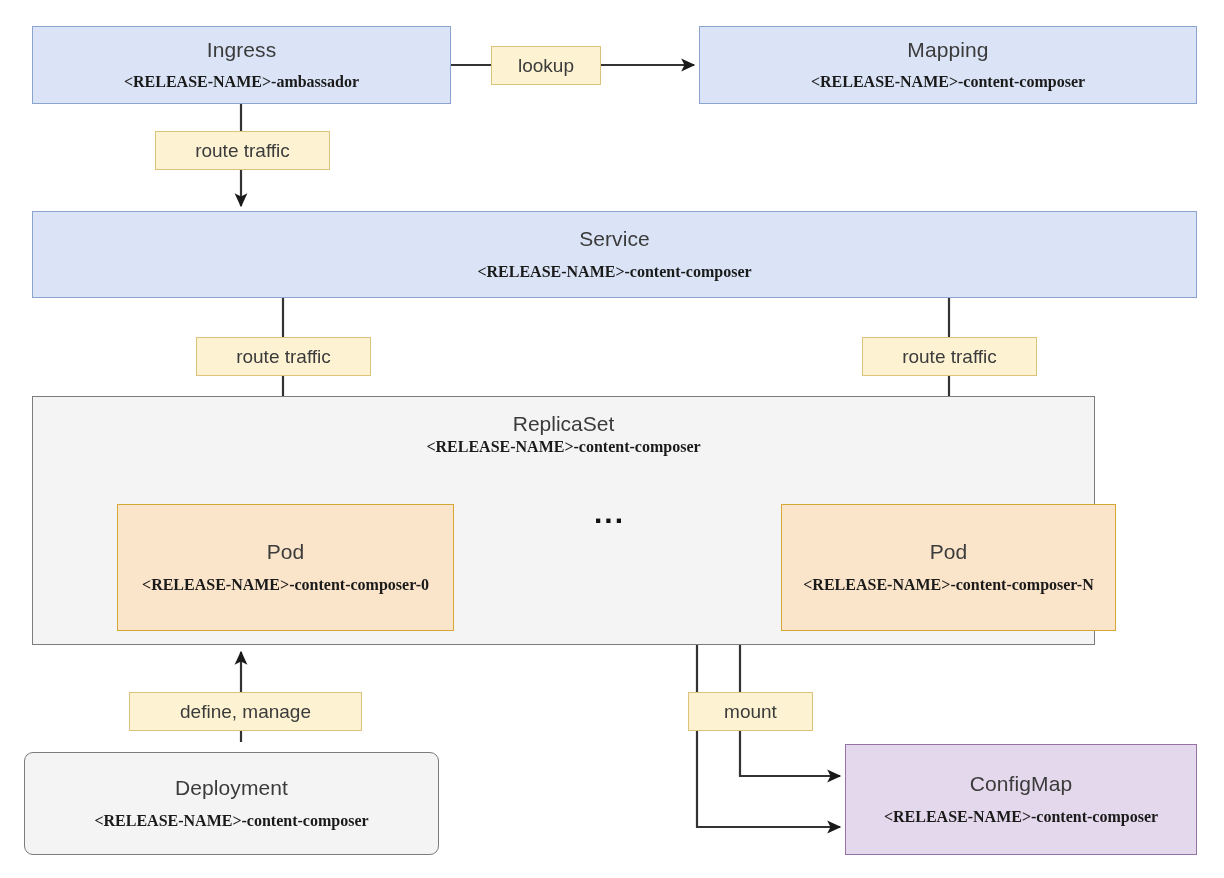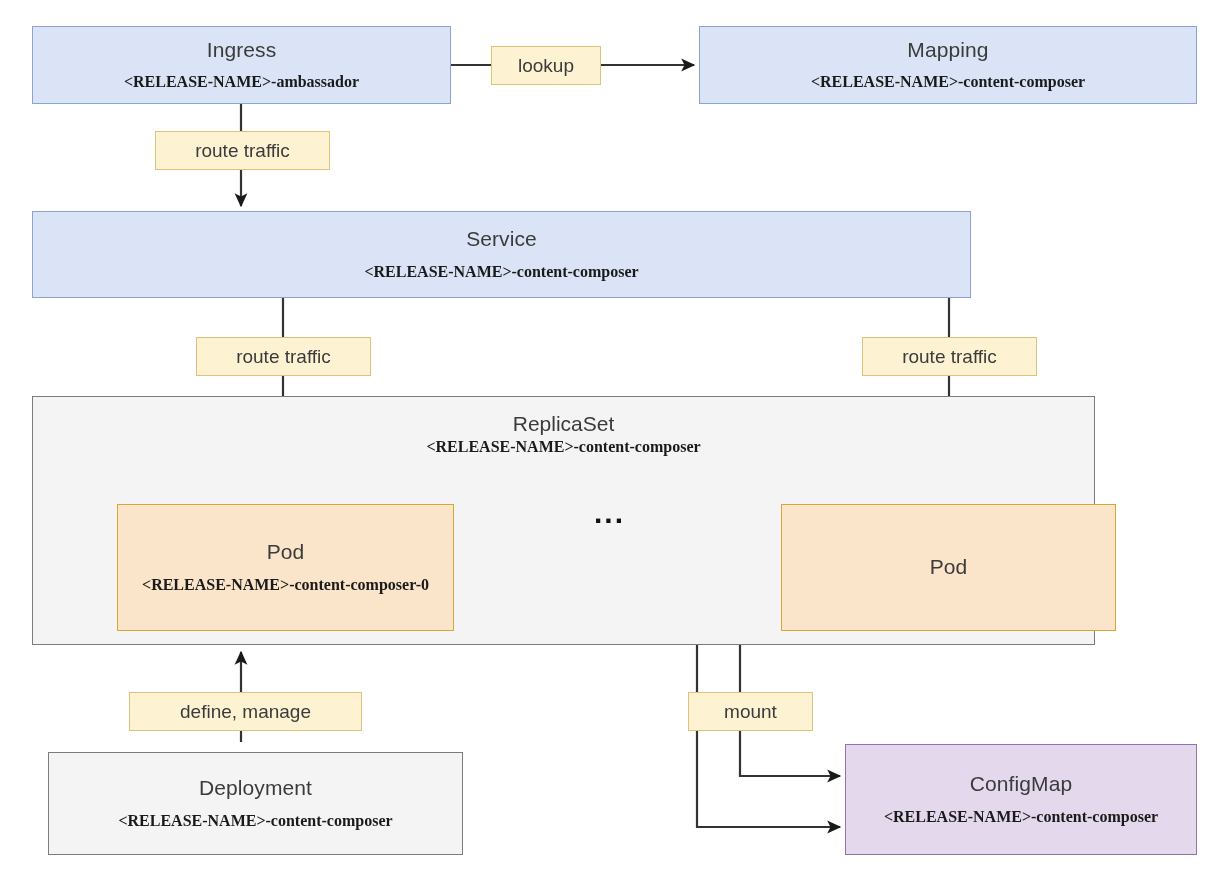--- a/index.html
+++ b/index.html
@@ -155,37 +155,38 @@
   <div class="node fill-blue" style="left:32px; top:26px; width:419px; height:78px;">
     <div class="title">Ingress</div>
     <div class="sub">&lt;RELEASE-NAME&gt;-ambassador</div>
   </div>
 
   <div class="node fill-blue" style="left:699px; top:26px; width:498px; height:78px;">
     <div class="title">Mapping</div>
     <div class="sub">&lt;RELEASE-NAME&gt;-content-composer</div>
   </div>
 
-  <div class="node fill-blue" style="left:32px; top:211px; width:939px; height:87px;">
+  <div class="node fill-blue" style="left:32px; top:211px; width:1165px; height:87px;">
     <div class="title">Service</div>
     <div class="sub">&lt;RELEASE-NAME&gt;-content-composer</div>
   </div>
 
   <div class="node fill-orange" style="left:117px; top:504px; width:337px; height:127px;">
     <div class="title">Pod</div>
     <div class="sub" style="max-width:300px;">&lt;RELEASE-NAME&gt;-content-composer-0</div>
   </div>
 
   <div class="node fill-orange" style="left:781px; top:504px; width:335px; height:127px;">
     <div class="title">Pod</div>
+    <div class="sub" style="max-width:300px;">&lt;RELEASE-NAME&gt;-content-composer-N</div>
   </div>
 
   <div class="ellipsis" style="left:594px; top:498px;">...</div>
 
-  <div class="node fill-gray" style="left:48px; top:752px; width:415px; height:103px;">
+  <div class="node fill-gray" style="left:24px; top:752px; width:415px; height:103px;border-radius:9px;">
     <div class="title">Deployment</div>
     <div class="sub">&lt;RELEASE-NAME&gt;-content-composer</div>
   </div>
 
   <div class="node fill-purple" style="left:845px; top:744px; width:352px; height:111px;">
     <div class="title">ConfigMap</div>
     <div class="sub" style="max-width:305px;">&lt;RELEASE-NAME&gt;-content-composer</div>
   </div>
 
   <div class="edge-label" style="left:491px; top:46px; width:110px; height:39px;">lookup</div>

